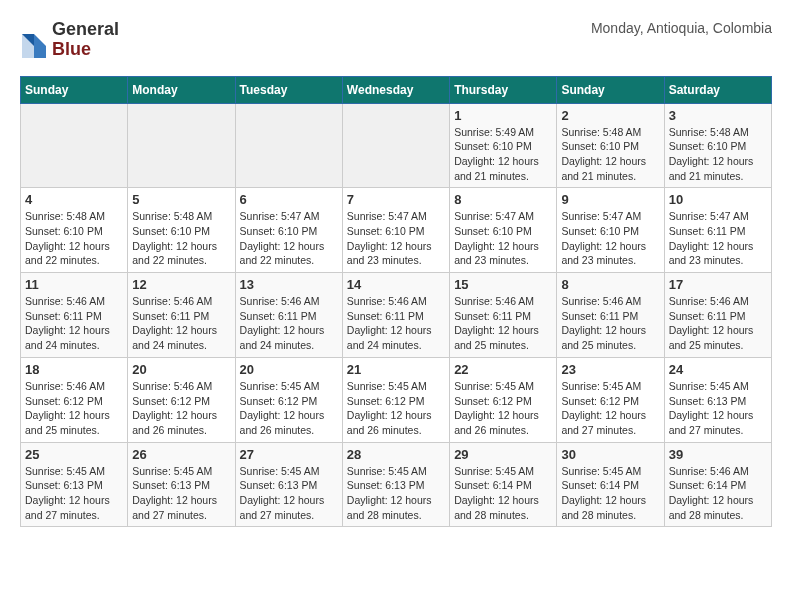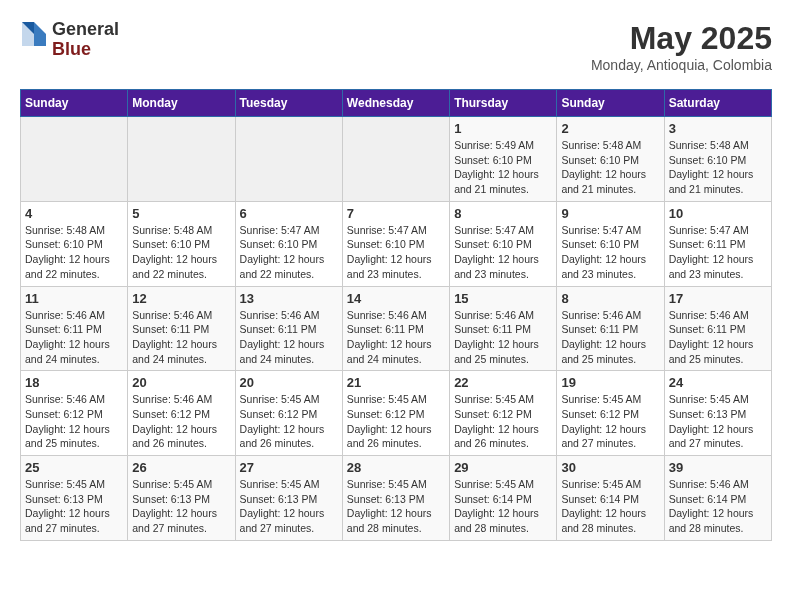--- a/index.html
+++ b/index.html
@@ -11,21 +11,21 @@
       padding: 20px;
     }
     .header {
       display: flex;
       justify-content: space-between;
       align-items: flex-start;
       margin-bottom: 16px;
     }
     .logo {
       display: flex;
-      align-items: flex-start;
+      align-items: flex-end;
     }
     .logo-text-general {
       font-size: 18px;
       font-weight: bold;
       color: #333;
       line-height: 1.1;
     }
     .logo-text-blue {
       font-size: 18px;
       font-weight: bold;
@@ -48,21 +48,21 @@
     .location {
       font-size: 14px;
       color: #555;
     }
     .calendar {
       width: 100%;
       border-collapse: collapse;
       font-size: 11px;
     }
     .calendar th {
-      background: #4c1d95;
+      background: #0f766e;
       color: #fff;
       padding: 6px 4px;
       text-align: left;
       font-size: 12px;
       font-weight: bold;
       border: 1px solid #2d6aa8;
     }
     .calendar td {
       border: 1px solid #ccc;
       vertical-align: top;
@@ -107,21 +107,20 @@
     <div>
       <div>
         <span class="logo-text-general">General</span>
       </div>
       <div>
         <span class="logo-text-blue">Blue</span>
       </div>
     </div>
   </div>
   <div class="title-block">
-    <div class="month-year">May 2025</div>
     <div class="location">Monday, Antioquia, Colombia</div>
   </div>
 </div>
 
 <table class="calendar">
   <thead>
     <tr>
     <th>Sunday</th>
         <th>Monday</th>
         <th>Tuesday</th>
@@ -291,21 +290,21 @@
 and 26 minutes.</div>
         </td>
         <td>
           <span class="day-num">22</span>
           <div class="day-info" style="white-space: pre-line;">Sunrise: 5:45 AM
 Sunset: 6:12 PM
 Daylight: 12 hours
 and 26 minutes.</div>
         </td>
         <td>
-          <span class="day-num">19</span>
+          <span class="day-num">23</span>
           <div class="day-info" style="white-space: pre-line;">Sunrise: 5:45 AM
 Sunset: 6:12 PM
 Daylight: 12 hours
 and 27 minutes.</div>
         </td>
         <td>
           <span class="day-num">24</span>
           <div class="day-info" style="white-space: pre-line;">Sunrise: 5:45 AM
 Sunset: 6:13 PM
 Daylight: 12 hours

